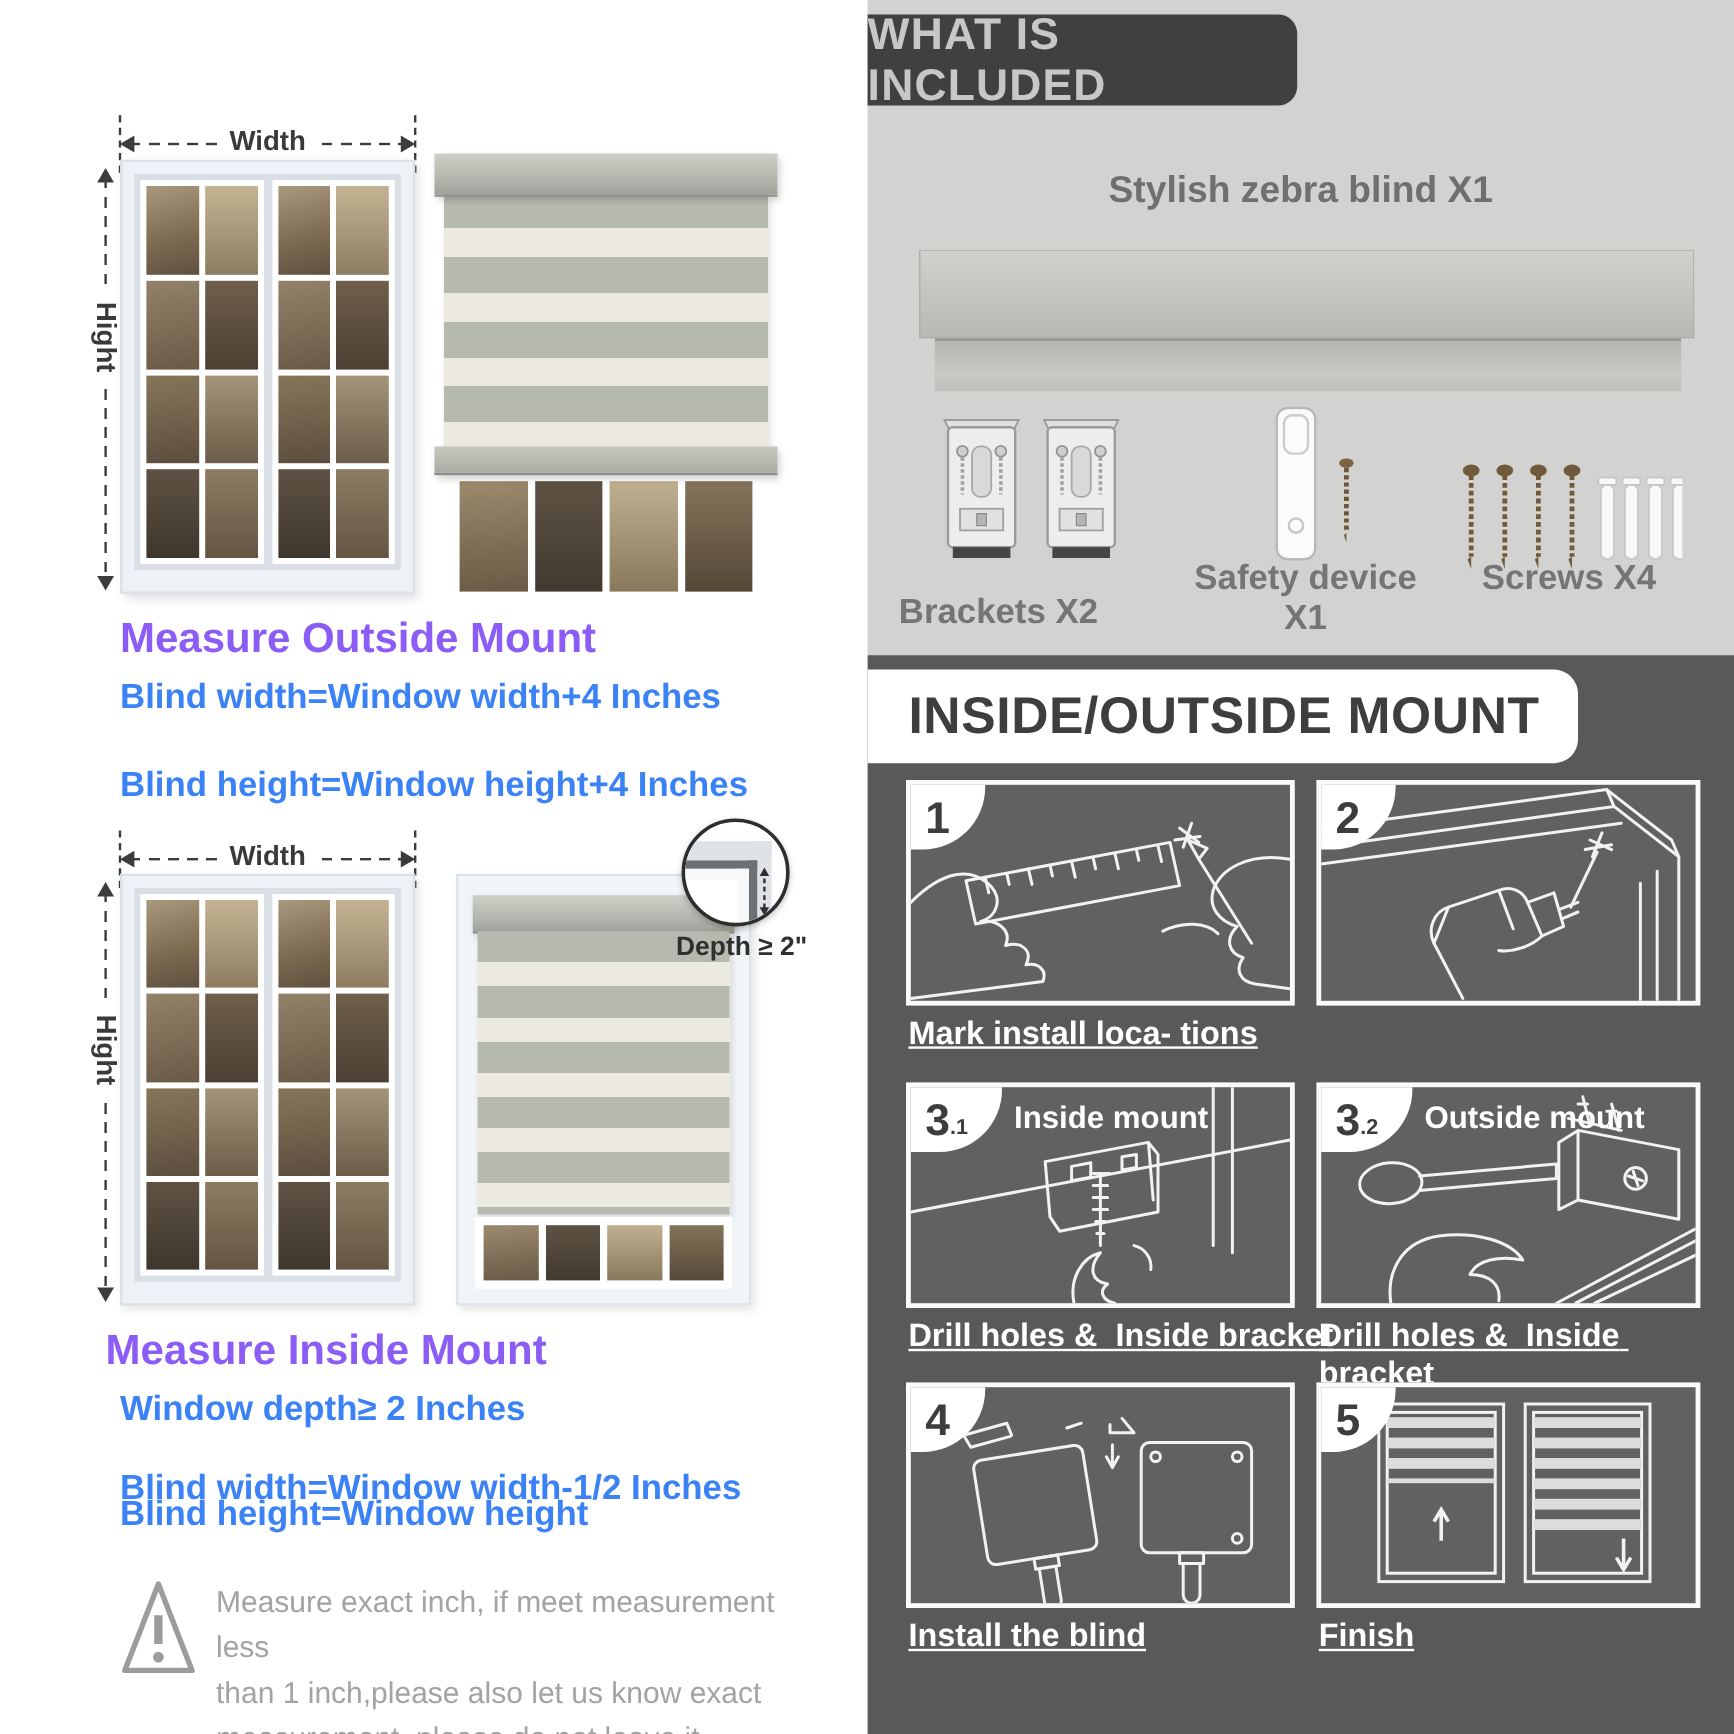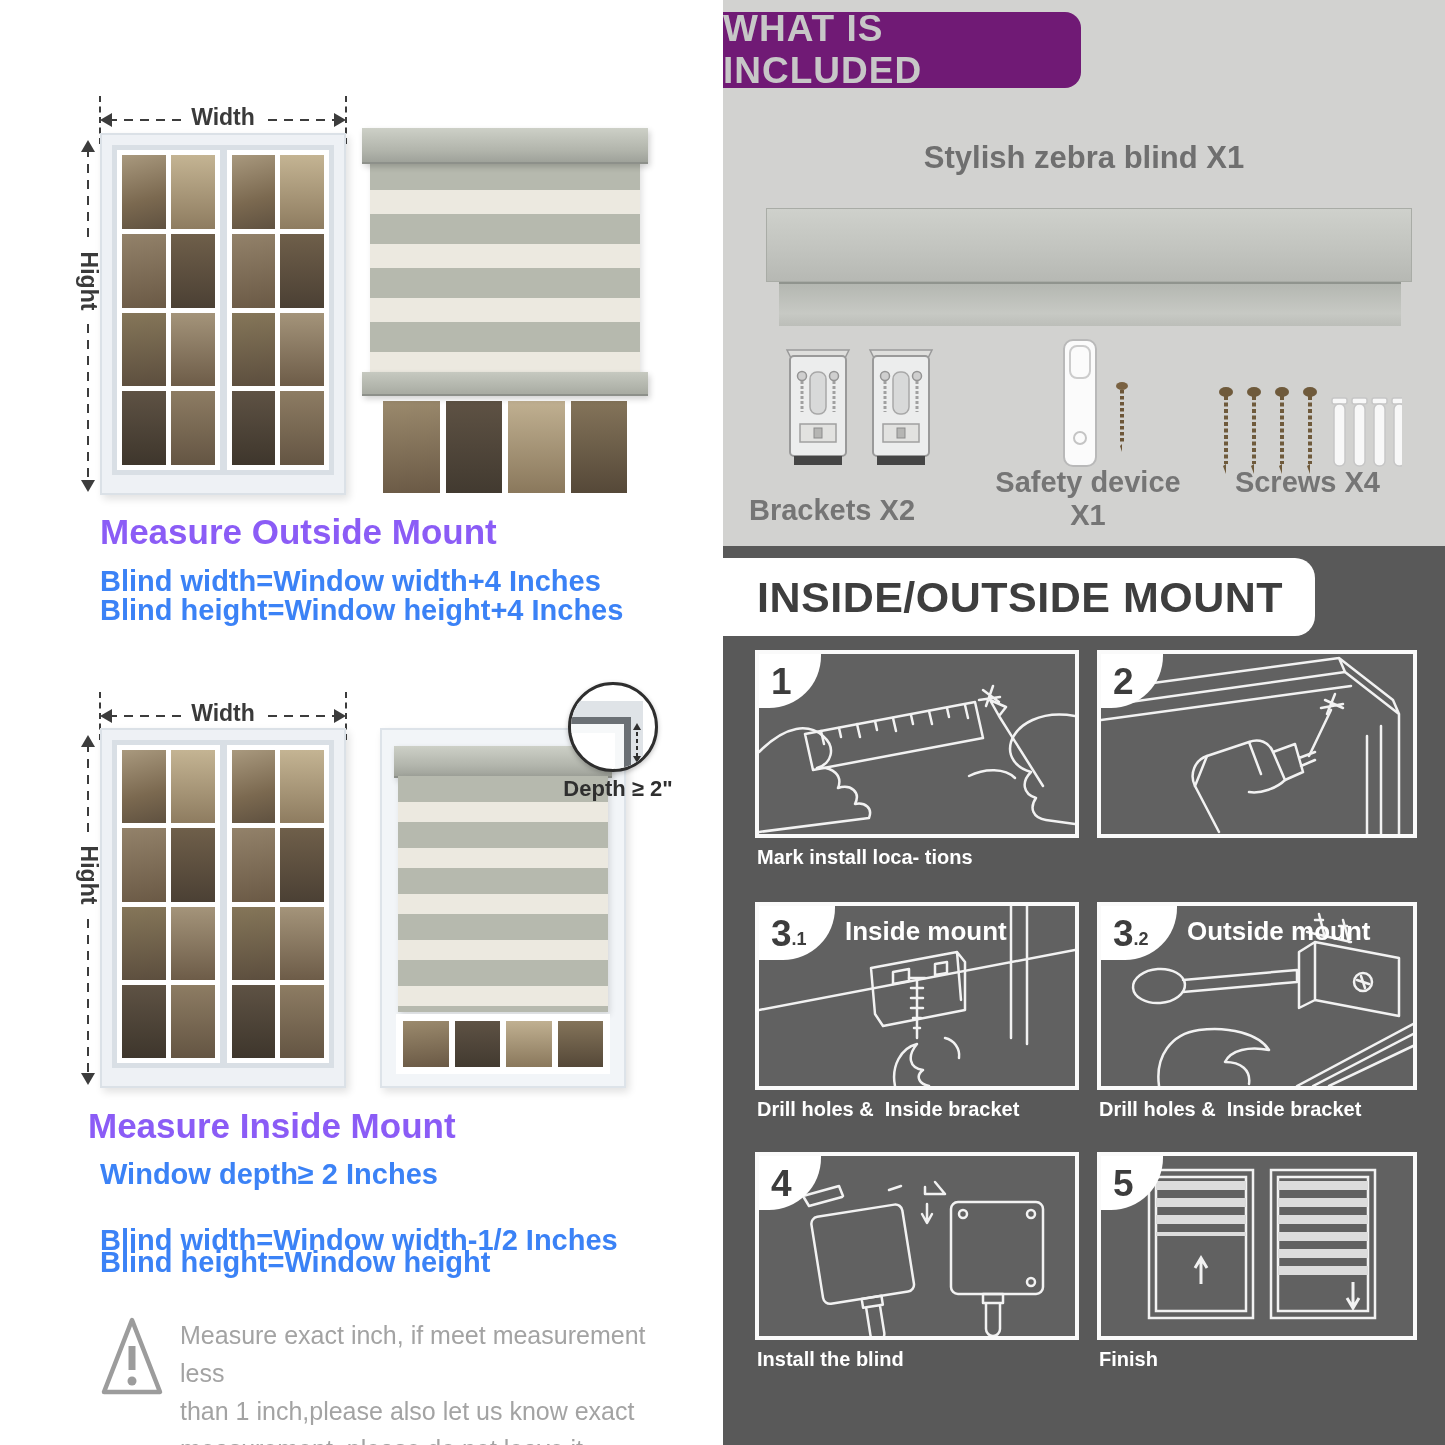--- a/index.html
+++ b/index.html
@@ -70,21 +70,21 @@
     padding:10px 0;writing-mode:vertical-rl;font-size:23px;font-weight:bold;color:#3a3a3a;}
 
   .magnifier{border:3px solid #2e2e2e;border-radius:50%;background:#fff;overflow:hidden;
     box-shadow:0 2px 5px rgba(0,0,0,0.25);}
   .depth-label{font-size:22px;font-weight:bold;color:#2f2f2f;text-align:center;}
 
   .warn-text{font-size:25px;color:#a3a3a3;line-height:38px;}
 
   
   .included-panel{left:723px;top:0;width:722px;height:546px;background:#d2d2d0;}
-  .banner-included{left:723px;top:12px;width:358px;height:76px;background:#701a75;
+  .banner-included{left:723px;top:12px;width:358px;height:76px;background:#404040;
     border-radius:0 16px 16px 0;display:flex;align-items:center;justify-content:center;
     color:#c7c7c7;font-weight:bold;font-size:37px;letter-spacing:1px;}
   .stylish-label{left:723px;top:140px;width:722px;text-align:center;color:#6f6f6f;
     font-size:31px;font-weight:bold;}
   .headrail-top{left:766px;top:208px;width:646px;height:74px;
     background:linear-gradient(180deg,#cfd1cc,#c2c4bf 55%,#b6b8b3);
     box-shadow:0 0 0 1px #a9aca6 inset;}
   .headrail-lip{left:779px;top:282px;width:622px;height:44px;
     background:linear-gradient(180deg,#b4b7b1,#c7c9c4 70%,#bcbeb9);
     border-top:2px solid #90948e;box-sizing:border-box;}
@@ -97,21 +97,21 @@
 
   .step-box{position:absolute;width:324px;height:188px;border:4px solid #fafafa;
     background:#616161;box-sizing:border-box;}
   .badge{position:absolute;left:0;top:0;background:#fff;border-radius:0 0 52px 0;
     width:62px;height:54px;display:flex;align-items:center;color:#3d3d3d;font-weight:bold;
     padding-left:12px;box-sizing:border-box;}
   .badge.wide{width:76px;}
   .badge .n{font-size:37px;line-height:1;}
   .badge .s{font-size:18px;margin-top:12px;}
   .step-title{position:absolute;left:86px;top:10px;color:#fff;font-weight:bold;font-size:26px;}
-  .step-caption{position:absolute;color:#ffffff;font-weight:bold;font-size:20px;white-space:pre-wrap;}
+  .step-caption{position:absolute;color:#ffffff;font-weight:bold;font-size:27px;white-space:pre-wrap;text-decoration:underline;}
   .step-art{position:absolute;left:0;top:0;}
 </style>
 </head>
 <body>
 
 <div class="canvas">
 
 
   <div class="abs dim-h" style="left:100px;top:108px;width:246px;height:24px;">
     <span class="tick-l"></span>
@@ -161,21 +161,21 @@
       <div class="mini-pane"></div>
       <div class="mini-pane"></div>
     </div>
     <div class="abs zfabric" style="left:8px;top:44px;width:270px;height:214px;"></div>
     <div class="abs cassette" style="left:0;top:12px;width:286px;height:34px;"></div>
     <div class="abs botrail" style="left:0;top:256px;width:286px;height:22px;"></div>
   </div>
 
   <div class="abs sec-heading" style="left:100px;top:512px;">Measure Outside Mount</div>
   <div class="abs sec-line" style="left:100px;top:565px;">Blind width=Window width+4 Inches</div>
-  <div class="abs sec-line" style="left:100px;top:594px;">Blind height=Window height+4 Inches</div>
+  <div class="abs sec-line" style="left:100px;top:638px;">Blind height=Window height+4 Inches</div>
 
   <div class="abs dim-h" style="left:100px;top:704px;width:246px;height:24px;">
     <span class="tick-l"></span>
     <span class="tick-r"></span>
     <span class="line"></span>
     <span class="ah-l"></span>
     <span class="ah-r"></span>
     <span class="dlabel">Width</span>
   </div>
 

